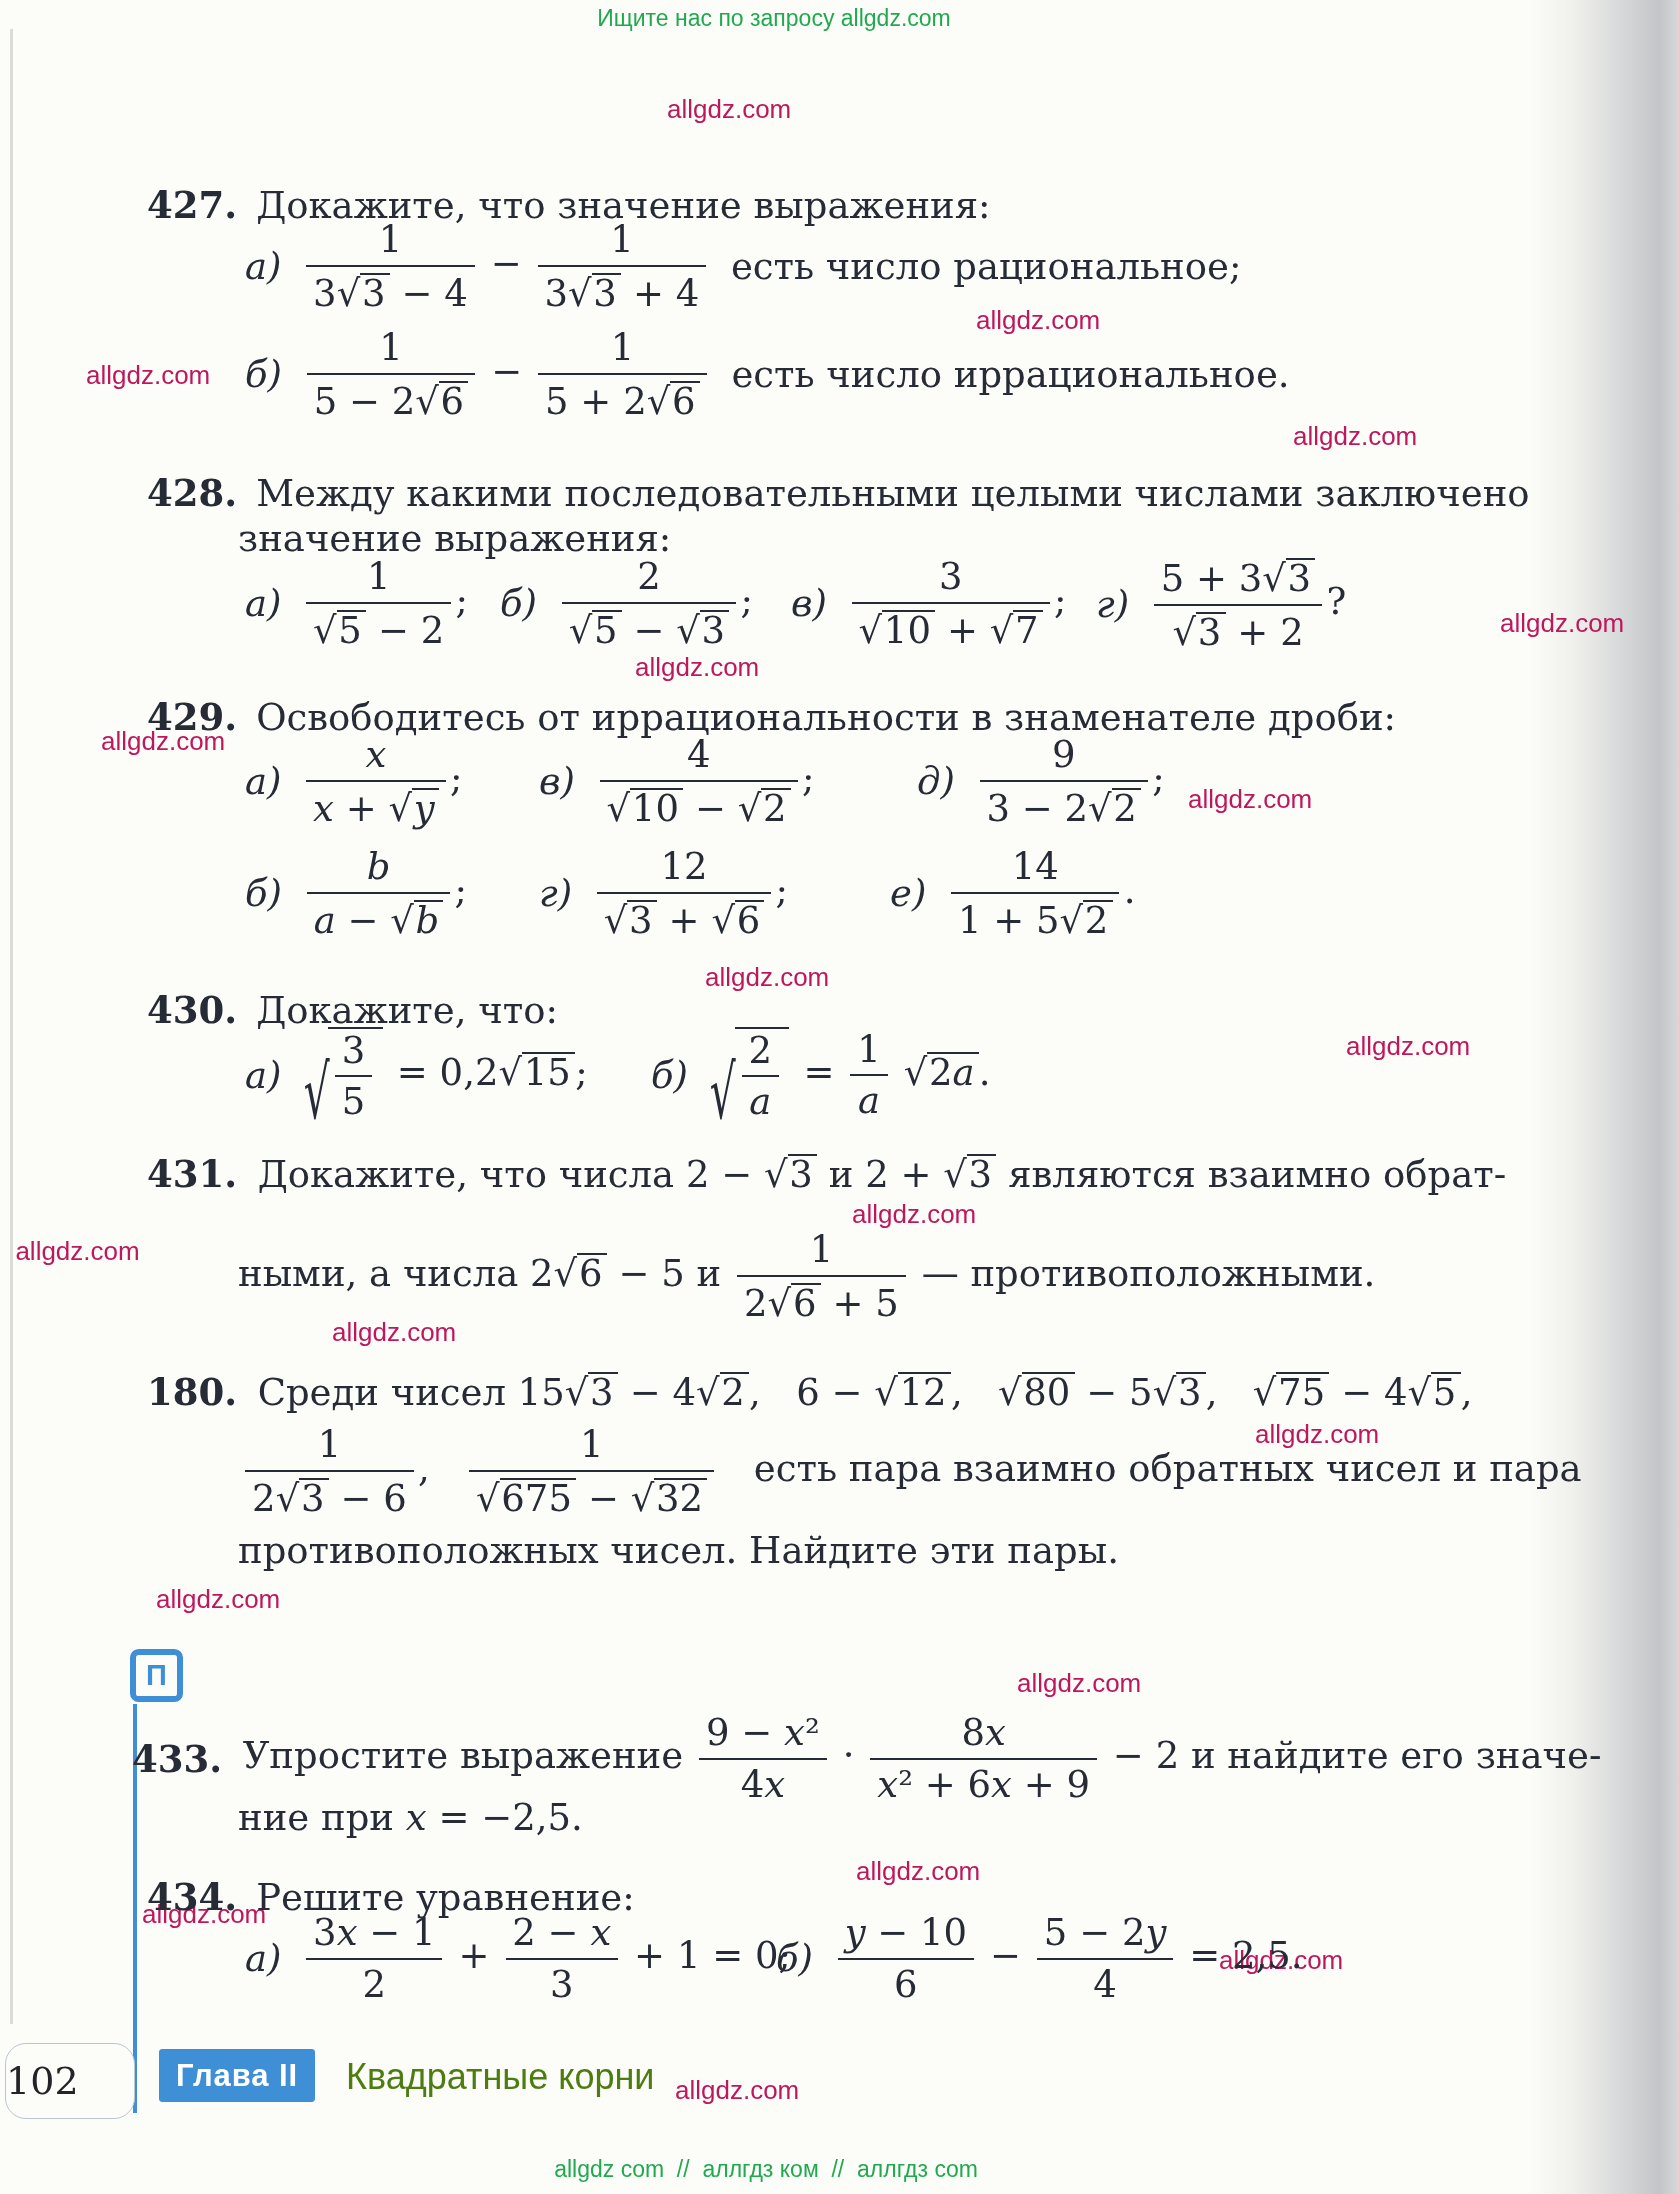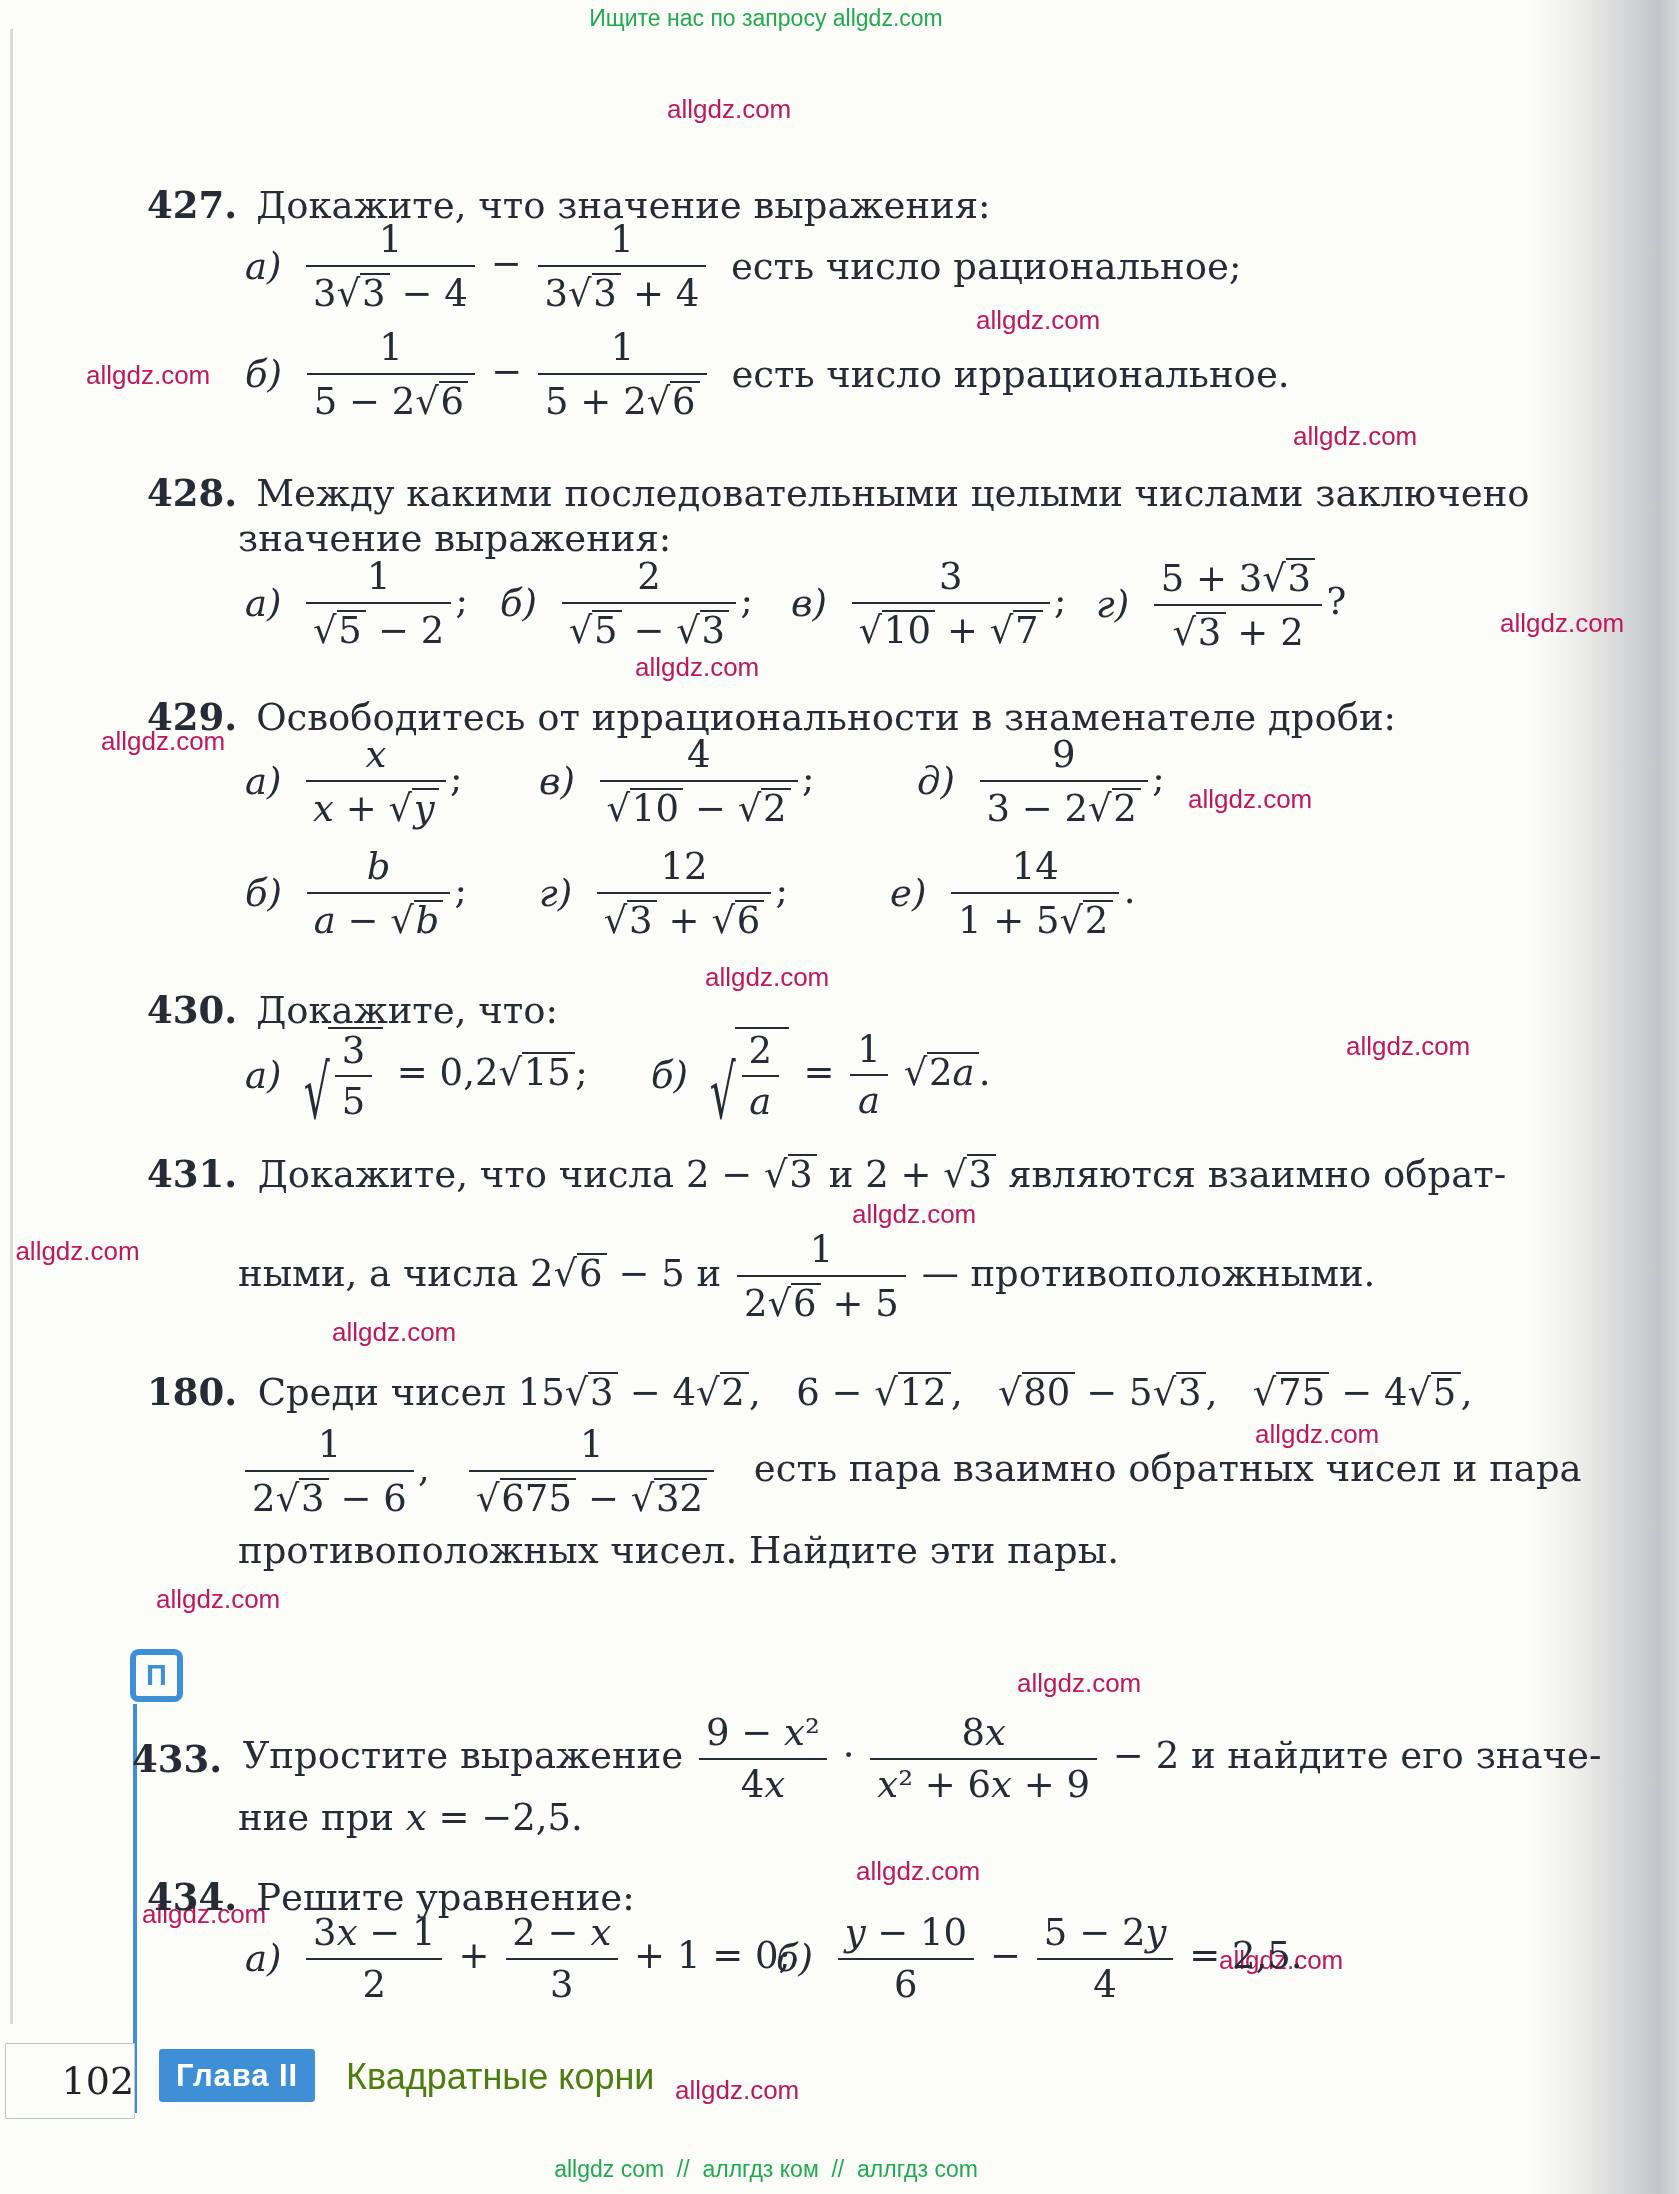--- a/index.html
+++ b/index.html
@@ -6,21 +6,21 @@
   .page{
     position:relative;width:1680px;height:2195px;overflow:hidden;
     background:#fcfcf9;color:#262b36;
     font-family:"DejaVu Serif","Liberation Serif",serif;
   }
   .edge-right{position:absolute;right:0;top:0;width:150px;height:100%;
     background:linear-gradient(to right,#fcfcf9 0%,#efefec 30%,#d4d5d7 65%,#c3c5c8 86%,#d8d9db 100%);}
   .edge-left{position:absolute;left:10.3px;top:29px;width:2.6px;height:1995px;background:#dcdcd6;}
   .banner{position:absolute;left:0;width:1532px;text-align:center;
     font-family:"Liberation Sans",sans-serif;font-size:23px;color:#21a94f;white-space:pre;}
-  .banner.top{top:5.1px;}
+  .banner.top{top:5.1px;padding-left:8px;}
   .banner.bottom{top:2156px;}
   .wm{position:absolute;font-family:Liberation Sans, sans-serif;font-size:26px;color:#be185d;white-space:pre;}
   .head{position:absolute;display:flex;align-items:flex-end;gap:19px;font-size:37px;white-space:pre;}
   .head .no{font-weight:bold;}
   .row{position:absolute;display:flex;align-items:center;gap:20.5px;font-size:37px;white-space:pre;}
   .row .no{font-weight:bold;}
   .lbl{font-style:italic;}
   .m{white-space:pre;}
   .it{font-style:italic;}
   
@@ -33,22 +33,22 @@
   .rb{display:inline-block;border-top:2.6px solid currentColor;padding:0.9px 4.3px 0 1.7px;line-height:0.98;}
   .sqrt.big{display:inline-flex;align-items:stretch;vertical-align:middle;margin:0 2.6px;}
   .sqrt.big .rs{display:flex;align-items:flex-end;transform:scale(1.1,2.0);transform-origin:50% 88%;}
   .sqrt.big .rb{display:flex;align-items:center;border-top:2.6px solid currentColor;padding:2.6px 6px 2.6px 2.6px;}
   
   .p-marker{position:absolute;width:53px;height:53px;box-sizing:border-box;border:6px solid #3f8fd6;
     border-radius:8.6px;display:flex;align-items:center;justify-content:center;
     font-family:"Liberation Sans",sans-serif;font-weight:bold;font-size:29px;color:#3f8fd6;background:#fcfcf9;}
   .blue-line{position:absolute;width:4.3px;background:#3f8fd6;}
   
-  .pn-frame{position:absolute;border:1.7px solid #b9c6d2;border-radius:1px;
-    display:flex;align-items:center;justify-content:flex-end;background:#fcfcf9;}
+  .pn-frame{position:absolute;border:1.7px solid #b9c6d2;border-radius:21px;
+    display:flex;align-items:center;justify-content:flex-start;background:#fcfcf9;}
   .pn{font-size:38px;color:#22242a;}
   .chapter-badge{position:absolute;width:156px;height:53px;background:#3f8fd6;border-radius:3.4px;color:#ffffff;
     font-family:"Liberation Sans",sans-serif;font-weight:bold;font-size:31px;
     display:flex;align-items:center;justify-content:center;letter-spacing:0.9px;}
   .chapter-title{position:absolute;font-family:"Liberation Sans",sans-serif;font-size:36px;color:#4d7c0f;}
 </style>
 </head>
 <body>
 
 <div class="page">

